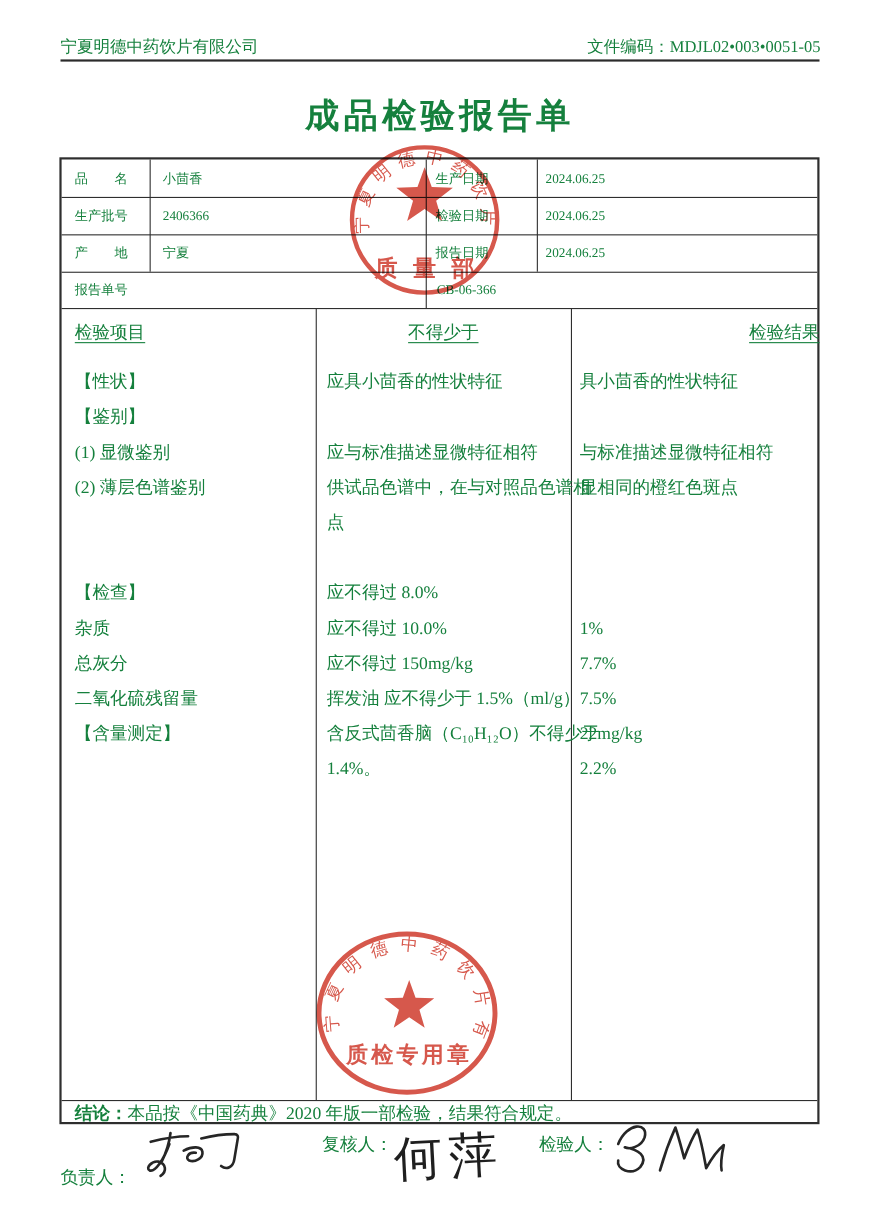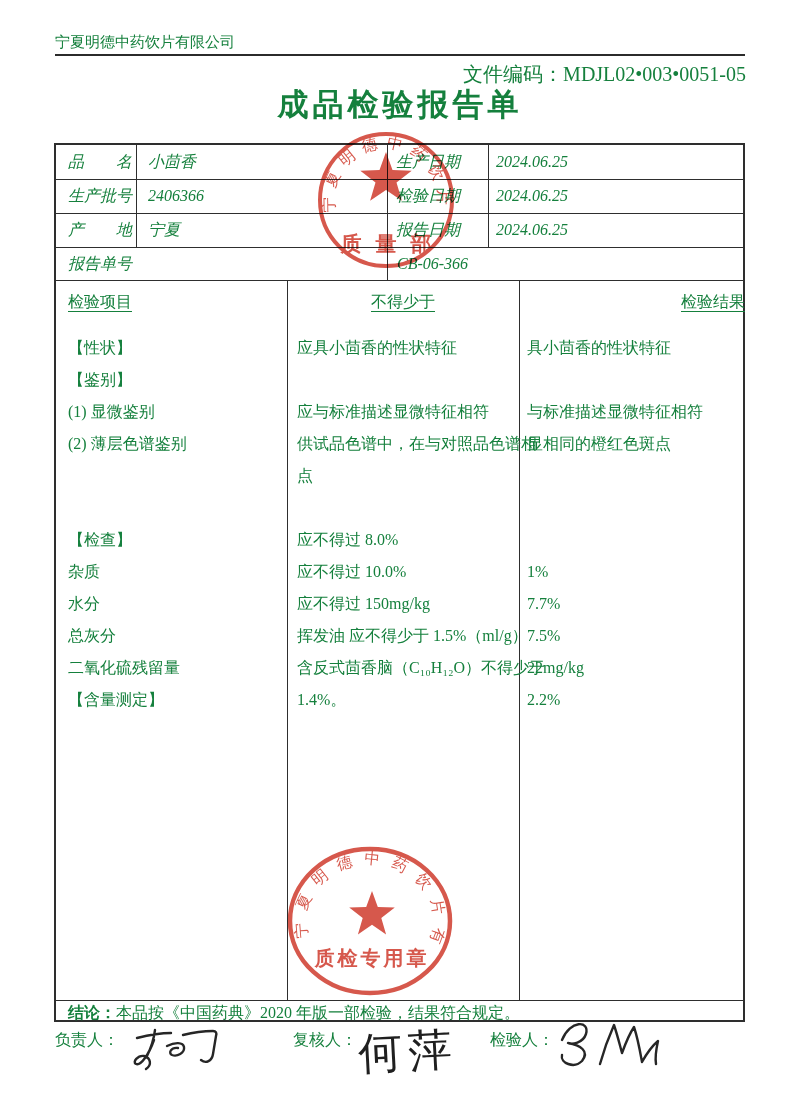--- a/index.html
+++ b/index.html
@@ -3,28 +3,28 @@
 <meta charset="utf-8">
 <style>
   html,body{margin:0;padding:0;background:#ffffff;}
   .doc{
     position:relative;width:800px;height:1097px;background:#ffffff;
     font-family:"Liberation Serif","DejaVu Serif",serif;color:#15803d;overflow:hidden;
   }
   .abs{position:absolute;white-space:nowrap;}
   
   .company{left:55px;top:33px;font-size:15px;}
-  .doccode{right:54px;top:33px;font-size:20px;margin-top:28px;}
+  .doccode{right:54px;top:33px;font-size:15px;}
   .head-rule{left:55px;top:54px;width:690px;height:2px;background:#2b2b2b;}
   .title{left:0;top:84px;width:800px;text-align:center;font-size:31px;font-weight:bold;letter-spacing:4px;}
   
   .frame{left:54px;top:143px;width:691px;height:879px;border:2px solid #2e2e2e;box-sizing:border-box;}
   .hline{position:absolute;left:0;width:687px;height:1px;background:#2e2e2e;}
   .vline{position:absolute;width:1px;background:#2e2e2e;}
-  .cell{position:absolute;font-size:16px;white-space:nowrap;font-style:italic;}
+  .cell{position:absolute;font-size:12px;white-space:nowrap;}
   
   .rhead{position:absolute;font-size:16px;text-decoration:underline;text-underline-offset:4px;white-space:nowrap;}
   .col{position:absolute;top:187px;}
   .line{height:32px;line-height:32px;font-size:16px;white-space:nowrap;}
   
   .concl{position:absolute;left:12px;top:856px;height:23px;line-height:23px;font-size:16px;white-space:nowrap;}
   .concl .b{font-weight:bold;}
   
   .sig-label{font-size:16px;}
   .sigsvg{position:absolute;}
@@ -83,21 +83,20 @@
 
     <div class="col" style="left:12px;width:215px">
       <div class="line">【性状】</div>
       <div class="line">【鉴别】</div>
       <div class="line">(1) 显微鉴别</div>
       <div class="line">(2) 薄层色谱鉴别</div>
       <div class="line"></div>
       <div class="line"></div>
       <div class="line">【检查】</div>
       <div class="line">杂质</div>
-      <div class="line">水分</div>
       <div class="line">总灰分</div>
       <div class="line">二氧化硫残留量</div>
       <div class="line">【含量测定】</div>
       <div class="line"></div>
       <div class="line"></div>
     </div>
 
     <div class="col" style="left:241px;width:225px">
       <div class="line">应具小茴香的性状特征</div>
       <div class="line"></div>
@@ -155,21 +154,21 @@
         </defs>
       <ellipse class="ring" cx="86" cy="76" rx="80" ry="72" stroke-width="4.5"></ellipse>
       <text class="ink" font-size="15.5" letter-spacing="11">
         <textPath href="#arcOval" startOffset="8">宁夏明德中药饮片有限公司</textPath>
       </text>
       <polygon class="ink" points="0,-24 5.8,-7.9 22.8,-7.4 9.3,3 14.1,19.4 0,9.8 -14.1,19.4 -9.3,3 -22.8,-7.4 -5.8,-7.9" transform="translate(88,70)"></polygon>
       <text class="ink" x="88" y="120" font-size="20" letter-spacing="3" text-anchor="middle" font-weight="bold">质检专用章</text>
     </svg>
   </div>
 
-  <div class="abs sig-label" style="left:55px;top:1030px">负责人：</div>
+  <div class="abs sig-label" style="left:55px;top:1060px">负责人：</div>
   <div class="abs sig-label" style="left:293px;top:1030px">复核人：</div>
   <div class="abs sig-label" style="left:490px;top:1030px">检验人：</div>
 
   <svg class="sigsvg" style="left:125px;top:1022px" width="125" height="60" viewBox="0 0 125 60">
     <path d="M30 8 C29 16 27 24 22 34 M12 16 C24 13 38 11 46 11 M29 18 C24 32 16 44 11 42 C7 40 13 33 19 34 C26 36 27 43 21 47 M42 24 C50 20 58 20 59 25 C60 31 52 35 47 33 C43 31 46 25 53 26 M58 13 C70 10 80 9 88 9 C91 9 92 11 91 14 L88 32 C87 39 81 42 76 38"></path>
   </svg>
 
   <svg class="sigsvg" style="left:352px;top:1014px" width="135" height="72" viewBox="0 0 135 72">
     <text x="6" y="52" font-size="44" letter-spacing="6" transform="rotate(-3 65 36)" style="fill:#1f1f1f;stroke:none;font-family:'Liberation Serif','DejaVu Serif',serif">何萍</text>
   </svg>

